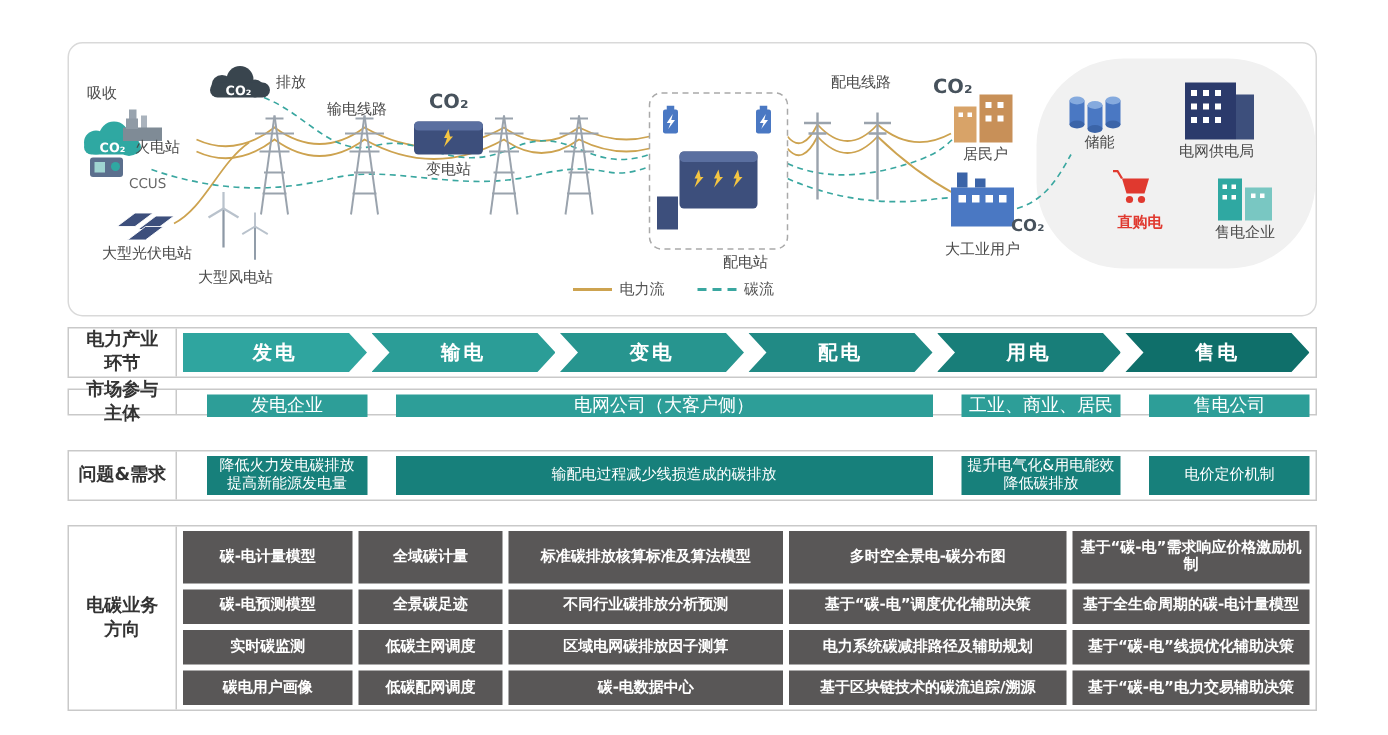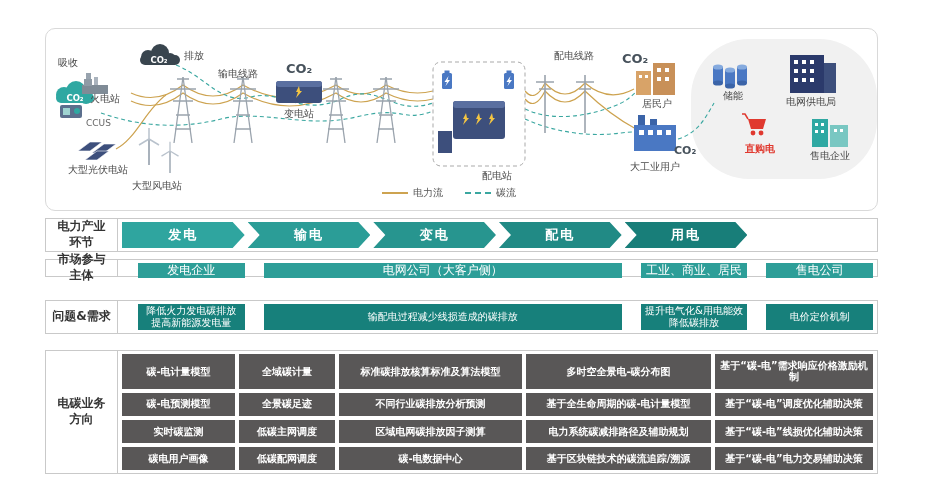--- a/index.html
+++ b/index.html
@@ -270,20 +270,21 @@
 
   <div class="band" id="band-industry">
     <div class="band-label">电力产业
 环节</div>
     <div class="band-content cols6">
       <div class="arrow first a0">发电</div>
       <div class="arrow a1">输电</div>
       <div class="arrow a2">变电</div>
       <div class="arrow a3">配电</div>
       <div class="arrow a4">用电</div>
+      <div class="arrow a5">售电</div>
     </div>
   </div>
 
   <div class="band" id="band-market">
     <div class="band-label">市场参与
 主体</div>
     <div class="band-content cols6">
       <div class="cell m">发电企业</div>
       <div class="cell m span3">电网公司（大客户侧）</div>
       <div class="cell m c5">工业、商业、居民</div>
@@ -308,22 +309,22 @@
 方向</div>
     <div class="band-content biz">
       <div class="b">碳-电计量模型</div>
       <div class="b">全域碳计量</div>
       <div class="b">标准碳排放核算标准及算法模型</div>
       <div class="b">多时空全景电-碳分布图</div>
       <div class="b">基于“碳-电”需求响应价格激励机制</div>
       <div class="b">碳-电预测模型</div>
       <div class="b">全景碳足迹</div>
       <div class="b">不同行业碳排放分析预测</div>
+      <div class="b">基于“碳-电”调度优化辅助决策</div>
       <div class="b">基于全生命周期的碳-电计量模型</div>
-      <div class="b">基于“碳-电”调度优化辅助决策</div>
       <div class="b">实时碳监测</div>
       <div class="b">低碳主网调度</div>
       <div class="b">区域电网碳排放因子测算</div>
       <div class="b">电力系统碳减排路径及辅助规划</div>
       <div class="b">基于“碳-电”线损优化辅助决策</div>
       <div class="b">碳电用户画像</div>
       <div class="b">低碳配网调度</div>
       <div class="b">碳-电数据中心</div>
       <div class="b">基于区块链技术的碳流追踪/溯源</div>
       <div class="b">基于“碳-电”电力交易辅助决策</div>

